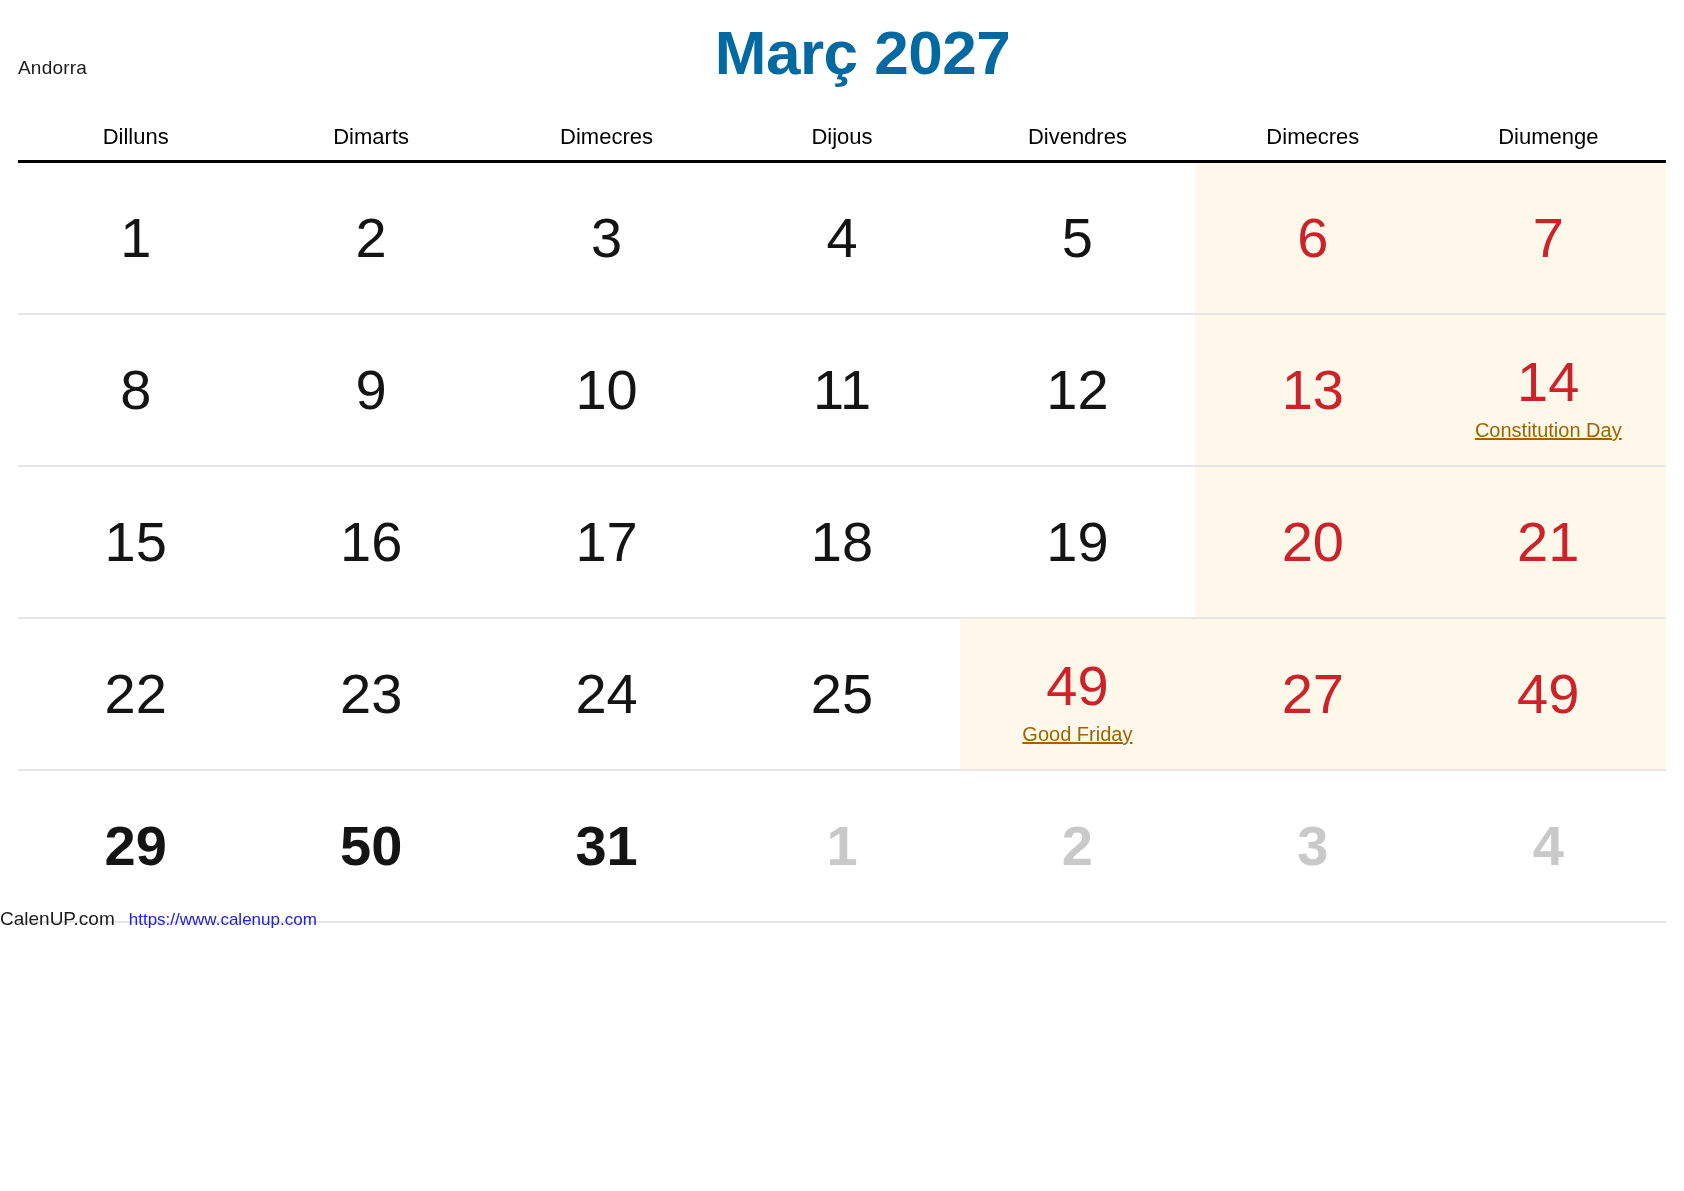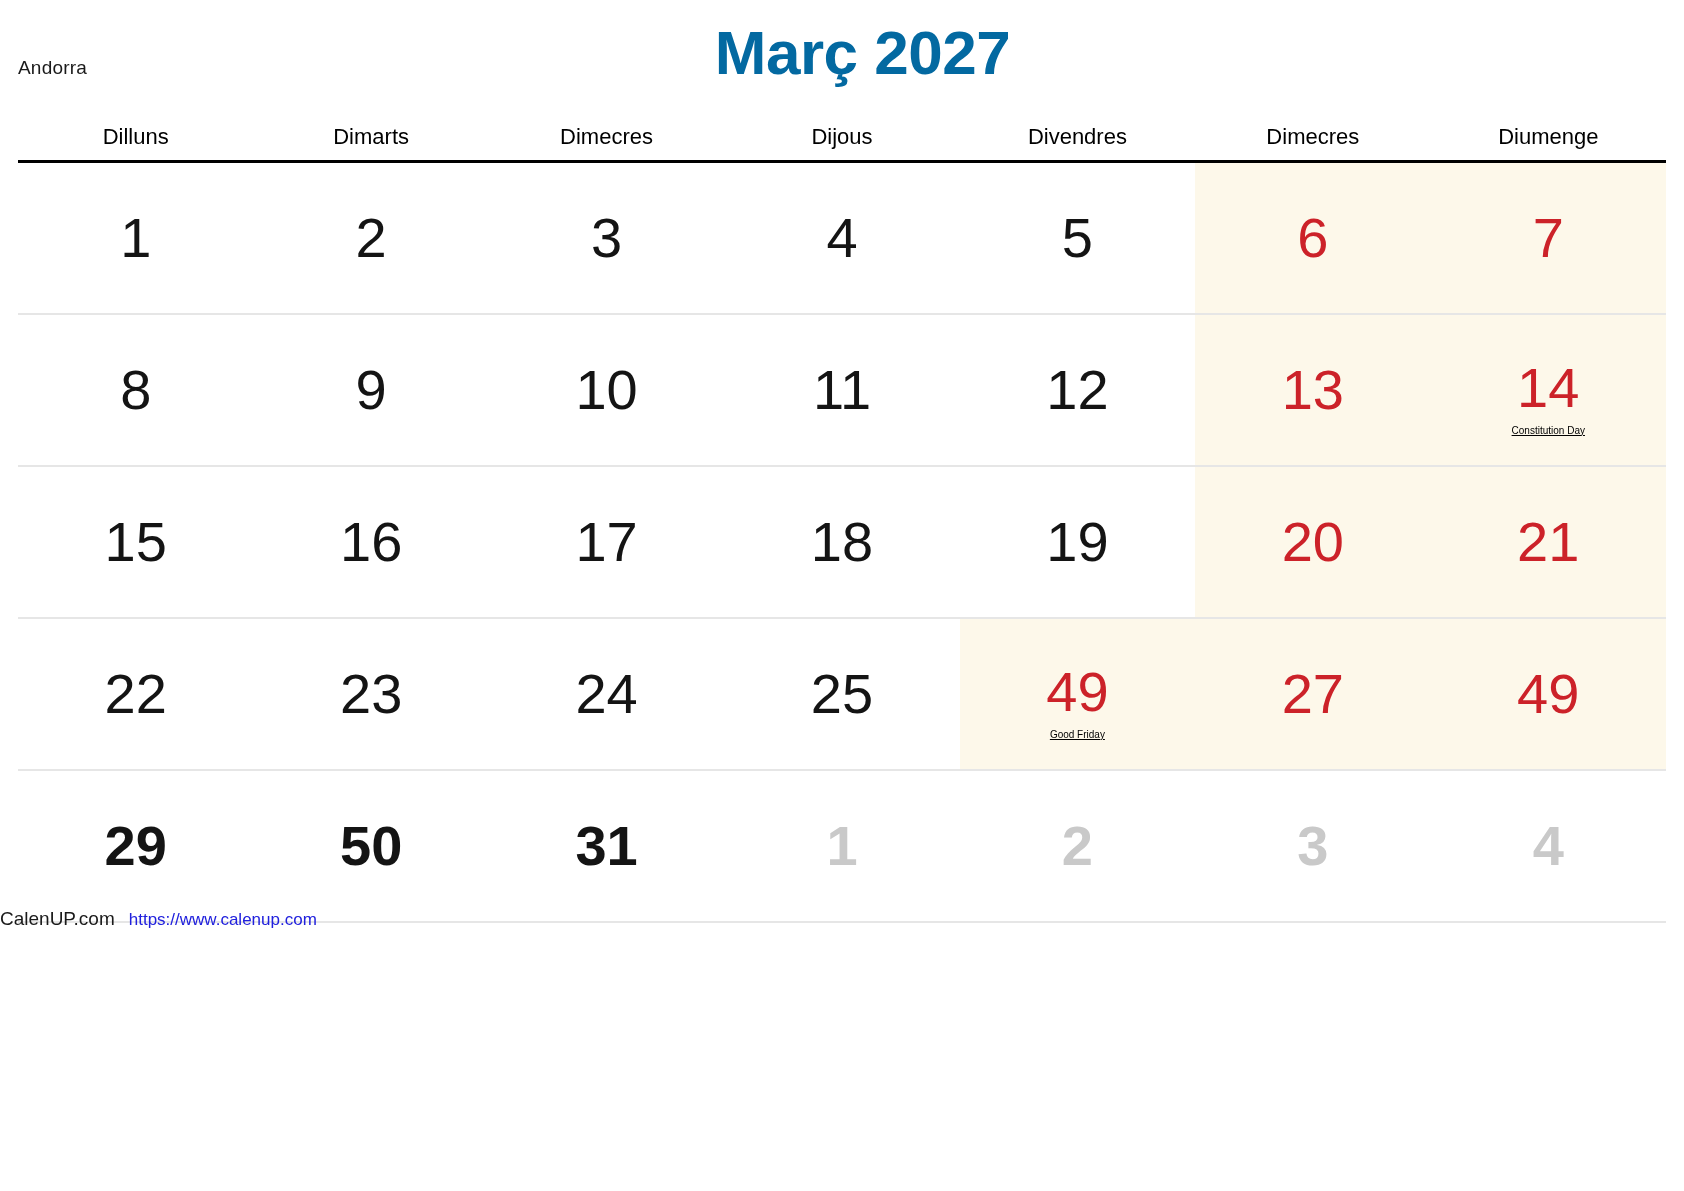--- a/index.html
+++ b/index.html
@@ -98,22 +98,22 @@
     color: #cc2229;
   }
 
   td.other .daynum {
     color: #c9c9c9;
   }
 
   .holiday-label {
     display: block;
     margin-top: 9px;
-    font-size: 10px;
-    color: #000000;
+    font-size: 20px;
+    color: #a16207;
     text-decoration: underline;
     line-height: 1.1;
   }
 
   .cellwrap {
     display: flex;
     flex-direction: column;
     align-items: center;
     justify-content: center;
     height: 150px;

